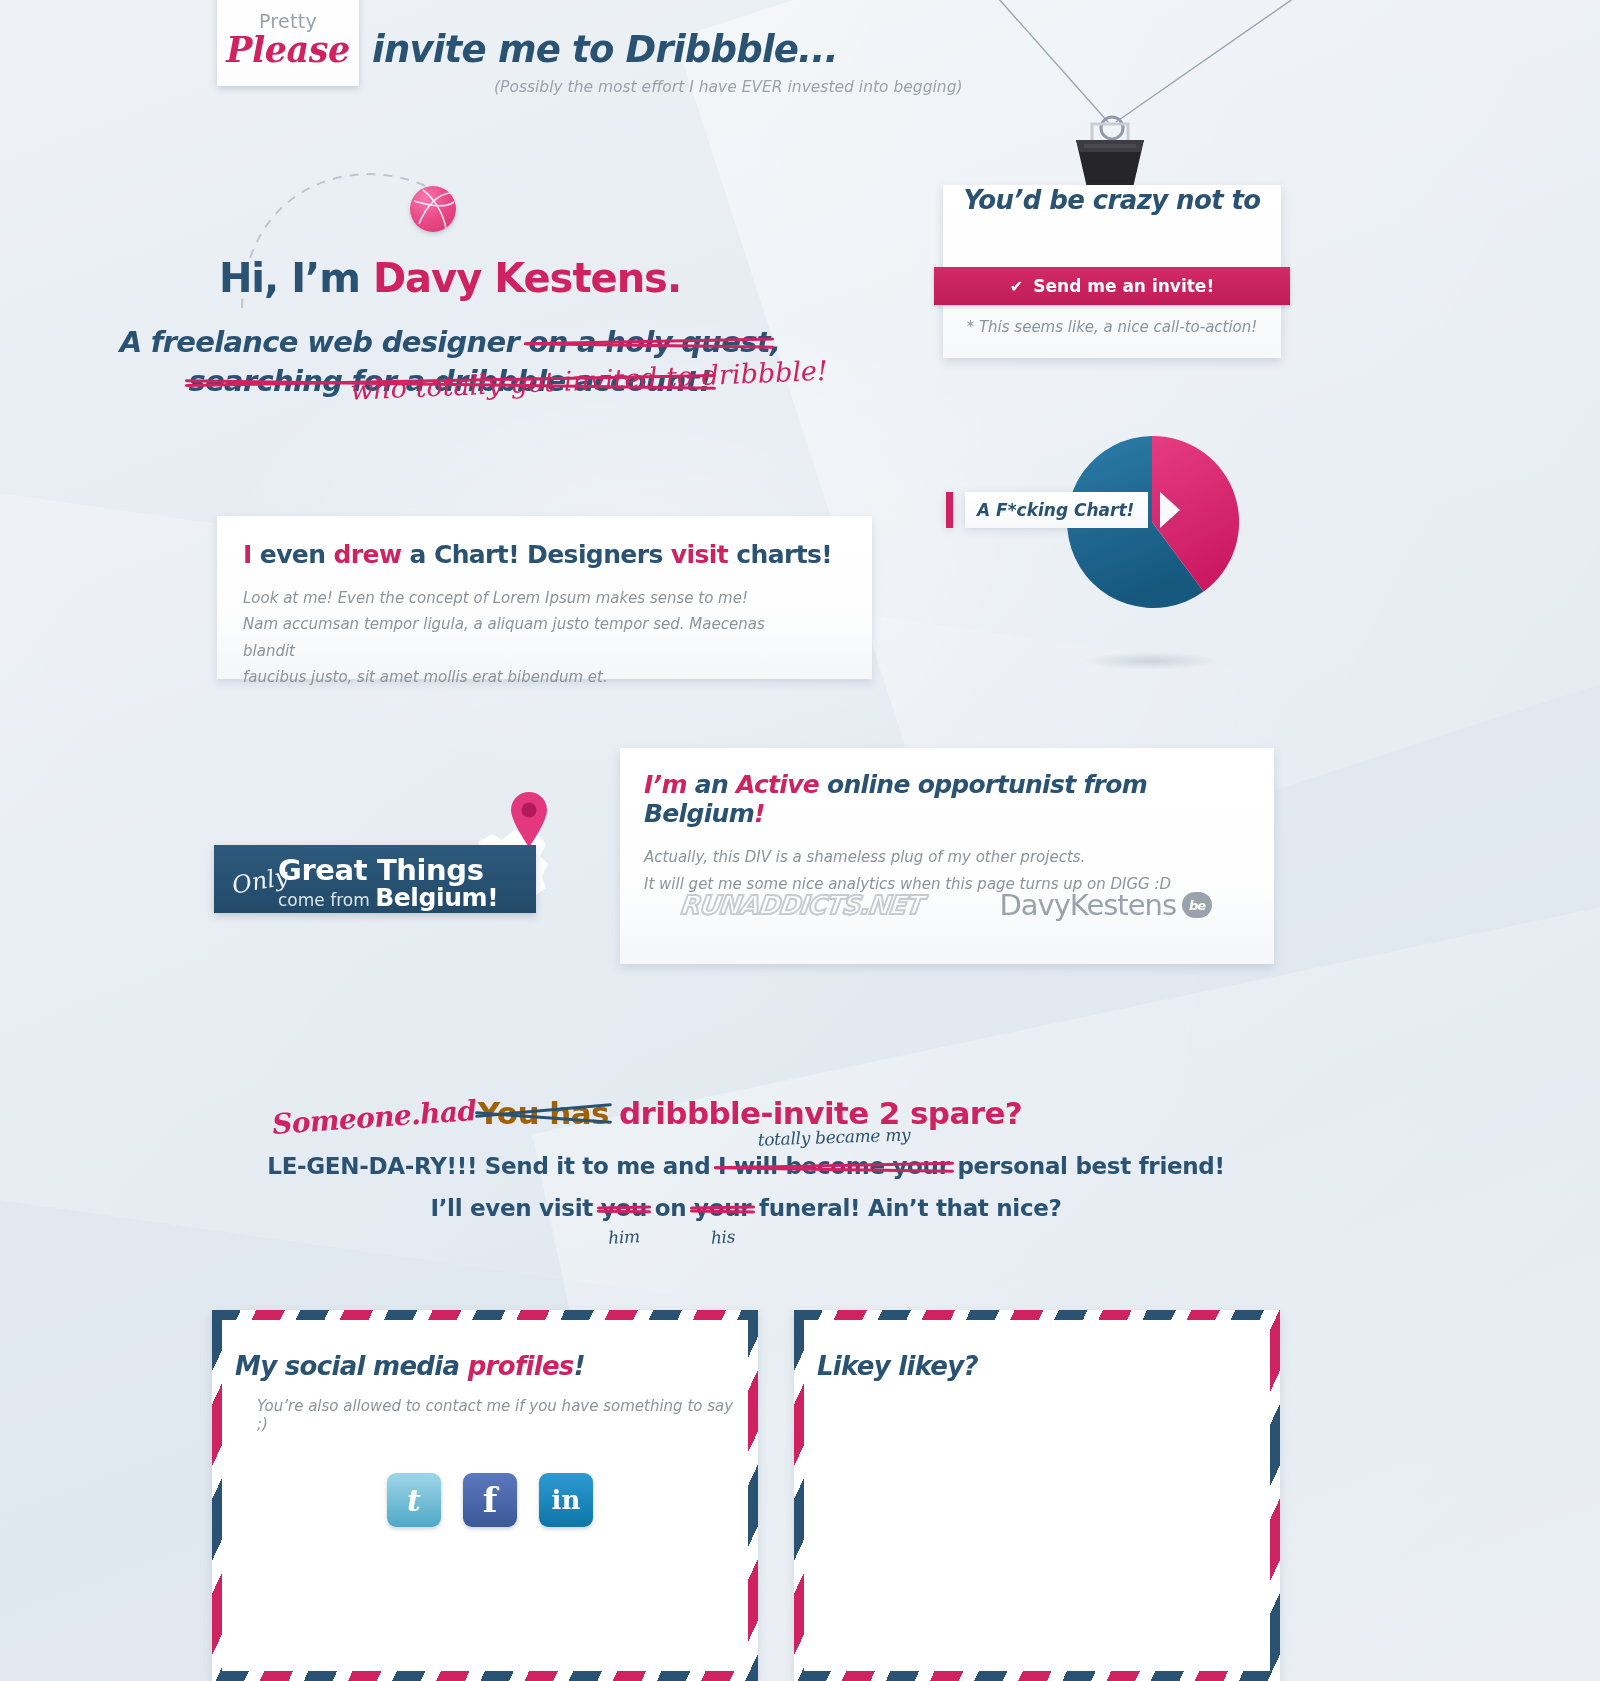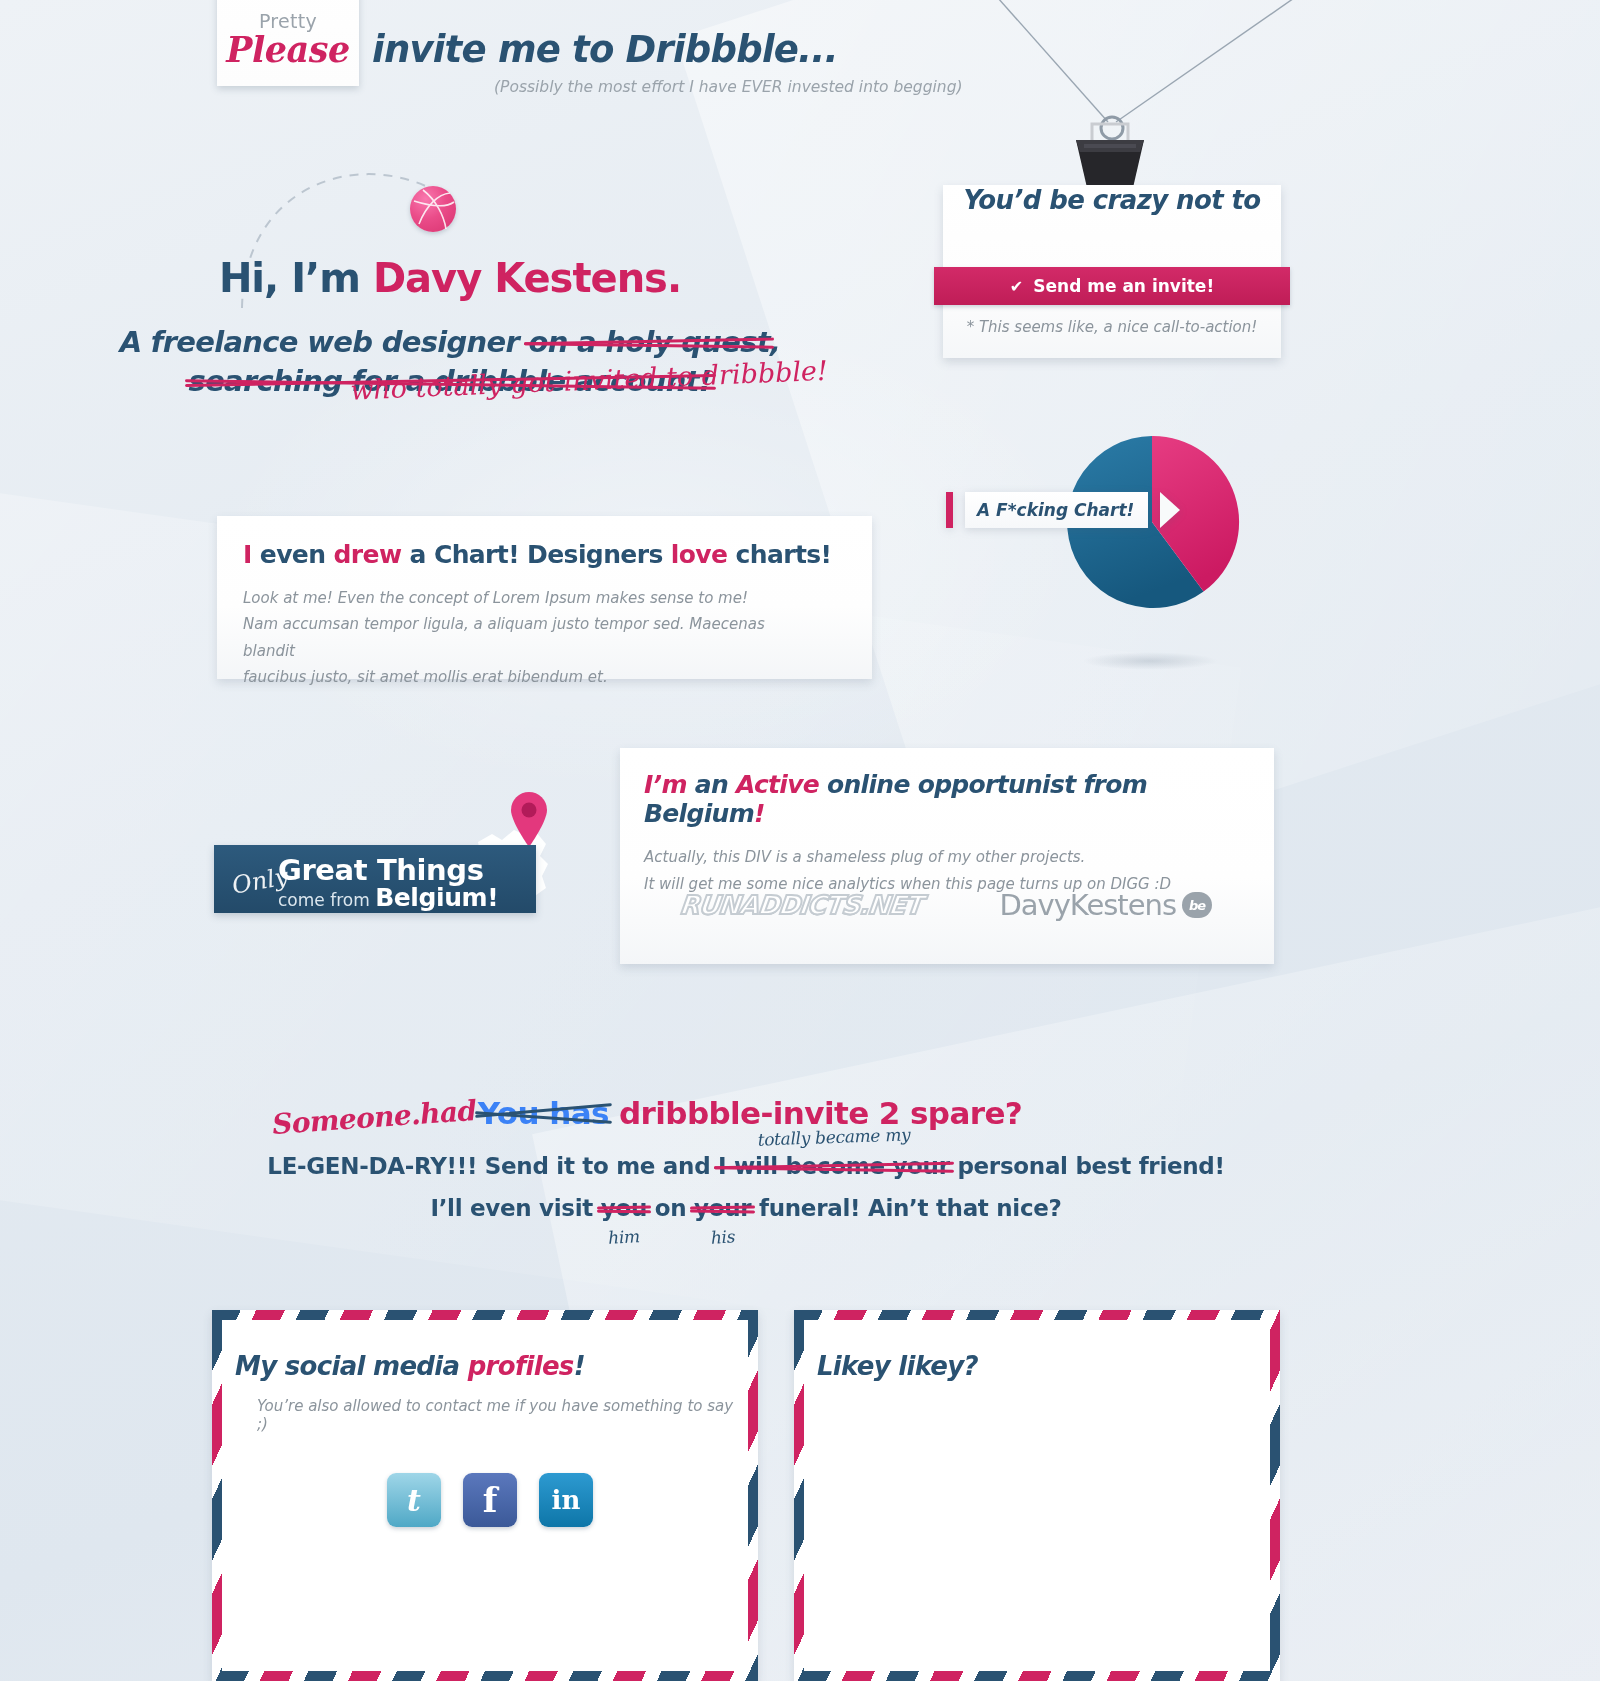--- a/index.html
+++ b/index.html
@@ -246,21 +246,21 @@
     position: relative; width: 1492px; text-align: center;
     font-family: "DejaVu Sans", sans-serif;
     font-weight: bold; font-size: 31px; color: #cf2361; letter-spacing: -.6px;
   }
   #someone-hand {
     position: absolute; left: 272px; top: 6px;
     font-family: "DejaVu Serif", serif;
     font-style: italic; font-size: 28px; color: #cf2361;
     transform: rotate(-4deg);
   }
-  .struck-navy { position: relative; color: #3b82f6; white-space: nowrap; margin-left: 8px; }
+  .struck-navy { position: relative; color: #a16207; white-space: nowrap; margin-left: 8px; }
   .struck-navy::before, .struck-navy::after {
     content: ""; position: absolute; left: -3px; right: -3px; height: 3px;
     background: #2a5272; border-radius: 2px;
   }
   .struck-navy::before { top: 40%; transform: rotate(-5deg); }
   .struck-navy::after  { top: 58%; transform: rotate(4deg); }
   #someone-l2 {
     position: relative; margin-top: 22px; width: 1492px; text-align: center;
     font-family: "DejaVu Sans", sans-serif;
     font-weight: bold; font-size: 23px; color: #2a5272; letter-spacing: -.3px;
@@ -386,21 +386,21 @@
 <div id="cta-card">
   <div id="cta-title">You’d be crazy not to</div>
   <div id="cta-button">
     <span class="chk">✔</span><span>Send me an invite!</span>
   </div>
   <div id="cta-note">* This seems like, a nice call-to-action!</div>
 </div>
 
 <div id="chart-card">
   <div id="chart-card-title">
-    <span class="pink">I</span><span class="navy"> even </span><span class="pink">drew</span><span class="navy"> a Chart! Designers </span><span class="pink">love</span><span class="navy"> charts!</span>
+    <span class="pink">I</span><span class="navy"> even </span><span class="pink">drew</span><span class="navy"> a Chart! Designers </span><span class="pink">visit</span><span class="navy"> charts!</span>
   </div>
   <div id="chart-card-body">
     <div>Look at me! Even the concept of Lorem Ipsum makes sense to me!</div>
     <div>Nam accumsan tempor ligula, a aliquam justo tempor sed. Maecenas blandit</div>
     <div>faucibus justo, sit amet mollis erat bibendum et.</div>
   </div>
 </div>
 
 <div id="pie-shadow"></div>
 <div id="pie-wrap">

